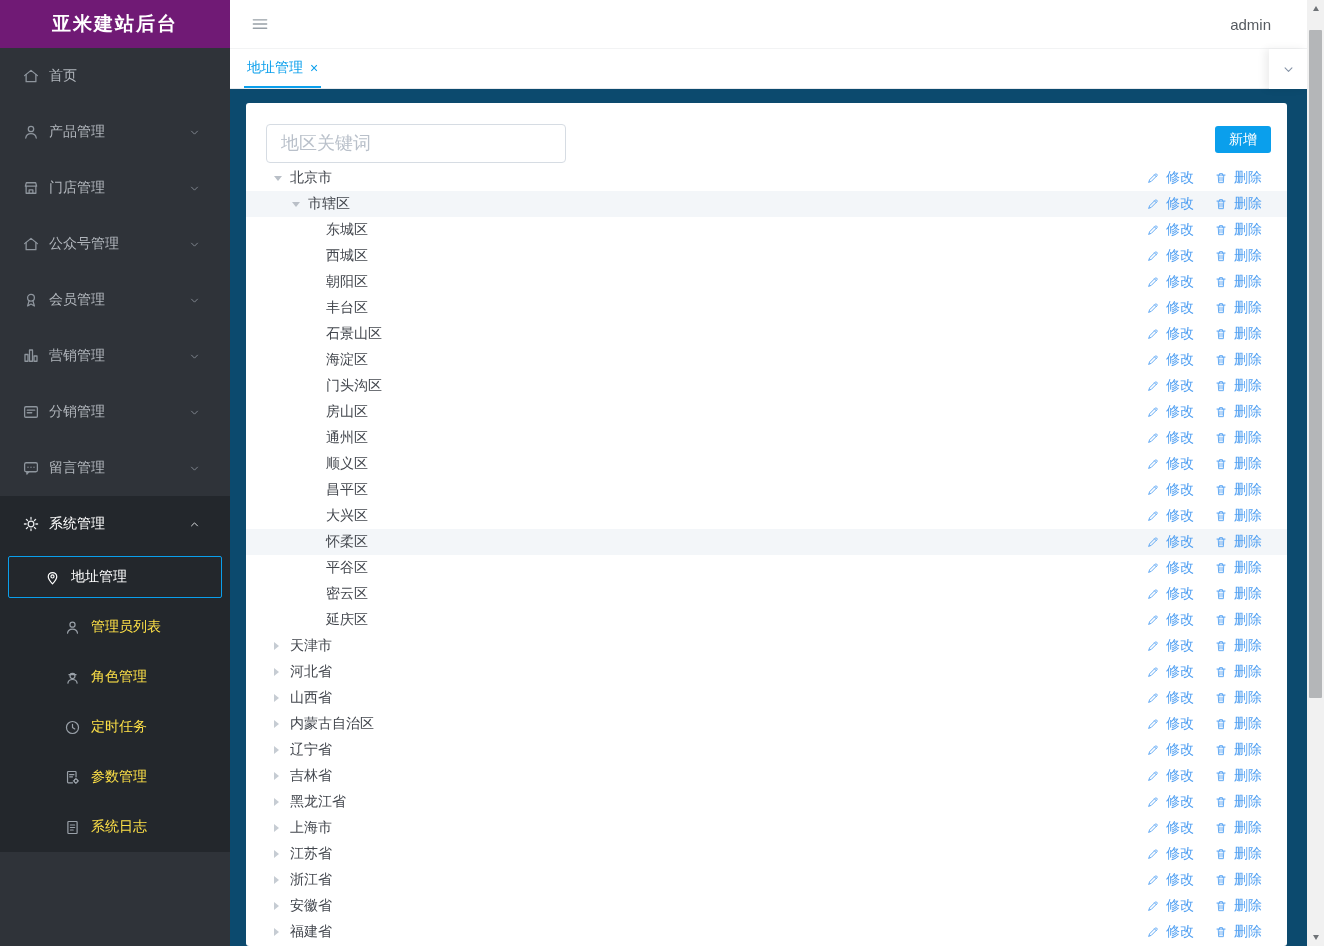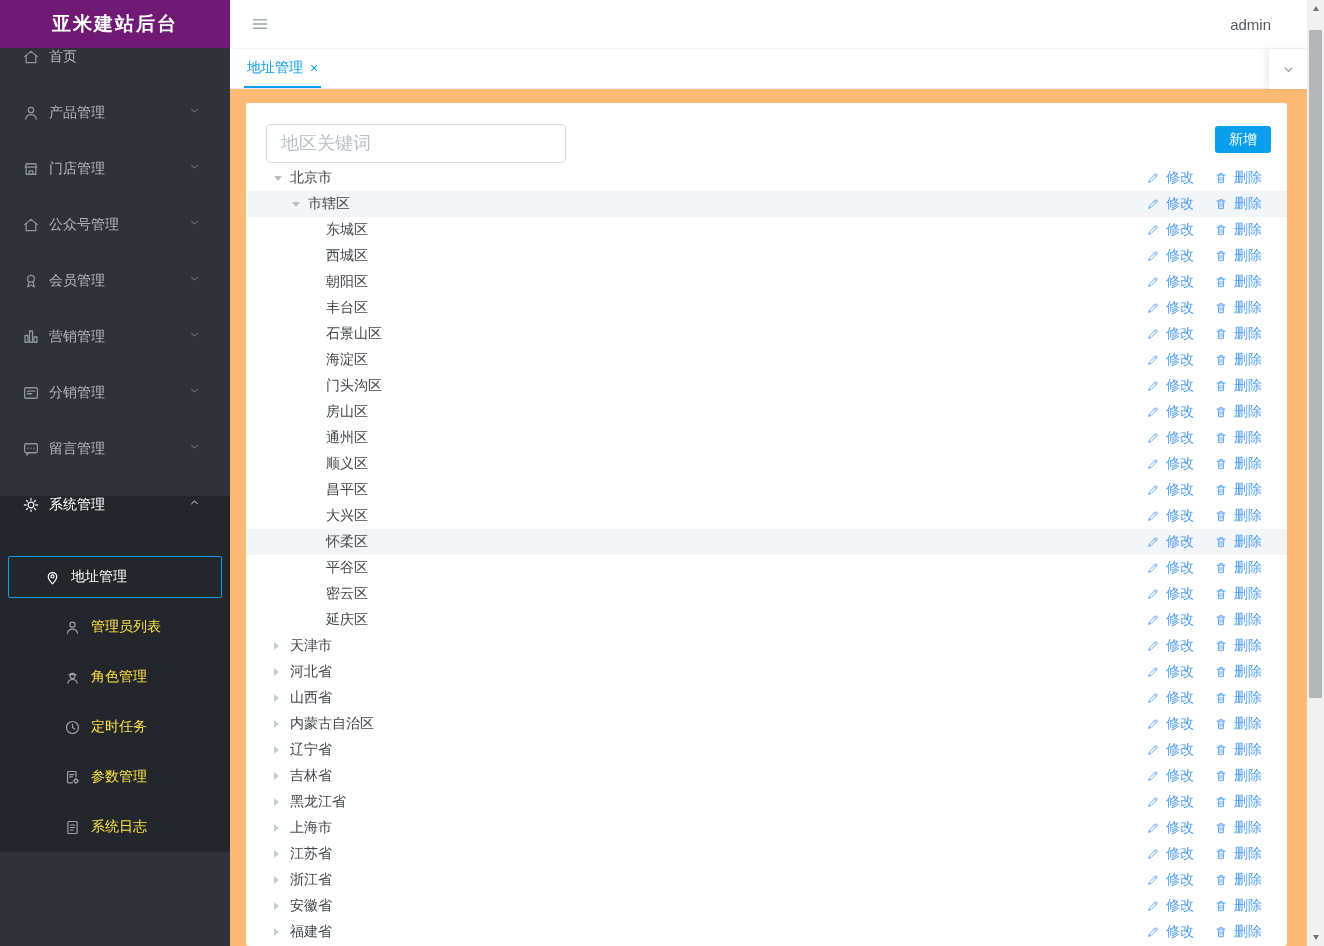--- a/index.html
+++ b/index.html
@@ -3,38 +3,38 @@
 <meta charset="utf-8">
 <style>
   * { box-sizing: border-box; margin: 0; padding: 0; }
   html,body { width:1324px; height:946px; overflow:hidden; }
   body { display:flex; font-family:"Liberation Sans","DejaVu Sans",sans-serif; background:#eef0f1; }
 
   
   .sidebar { flex:0 0 230px; width:230px; background:#2f3339; height:100%; overflow:hidden; }
   .side-header { height:48px; background:#701a75; color:#fff; font-size:19px; font-weight:bold;
                  display:flex; align-items:center; justify-content:center; letter-spacing:2px; }
-  .side-item { height:56px; display:flex; padding:0 20px 0 22px;
+  .side-item { height:56px; display:flex; align-items:center; padding:0 20px 0 22px;
                color:#b1b6bc; font-size:14px; cursor:pointer; }
   .side-item .ico { width:18px; height:18px; margin-right:9px; color:#8e959d; flex:0 0 18px; }
   .side-item .chev { margin-left:auto; width:13px; height:13px; color:#858c94; flex:0 0 13px; }
   .side-item.active { color:#fff; }
   .side-item.active .ico, .side-item.active .chev { color:#e8eaec; }
   .side-section { background:#23272c; }
   .sub-item { height:50px; display:flex; align-items:center; padding-left:64px;
               color:#fde047; font-size:14px; cursor:pointer; }
   .sub-item .ico { width:17px; height:17px; margin-right:10px; color:#9aa1a9; flex:0 0 17px; }
   .sub-item.selected { border:1px solid #0a9fec; border-radius:2px; margin:4px 8px;
                        height:42px; padding-left:35px; color:#fff; }
   .sub-item.selected .ico { color:#fff; }
   .ico svg { width:100%; height:100%; fill:none; stroke:currentColor;
              stroke-width:1.7; stroke-linecap:round; stroke-linejoin:round; }
 
   
-  .main { flex:1; min-width:0; display:flex; flex-direction:column; background:#fdba74; }
+  .main { flex:1; min-width:0; display:flex; flex-direction:column; background:#0c4a6e; }
   .topbar { flex:0 0 48px; height:48px; background:#fff; display:flex; align-items:center;
             padding:0 36px 0 20px; }
   .burger { width:20px; height:20px; color:#98a0a7; cursor:pointer; }
   .username { margin-left:auto; color:#565b61; font-size:15px; cursor:pointer; }
 
   .tabbar { flex:0 0 41px; height:41px; background:#fff; border-top:1px solid #f2f3f4;
             border-bottom:1px solid #e8eaed; display:flex; align-items:stretch;
             padding-left:14px; position:relative; }
   .tab { display:flex; align-items:center; gap:7px; color:#0a9fec; font-size:14px;
          border-bottom:2px solid #0a9fec; padding:0 3px; cursor:pointer; }

